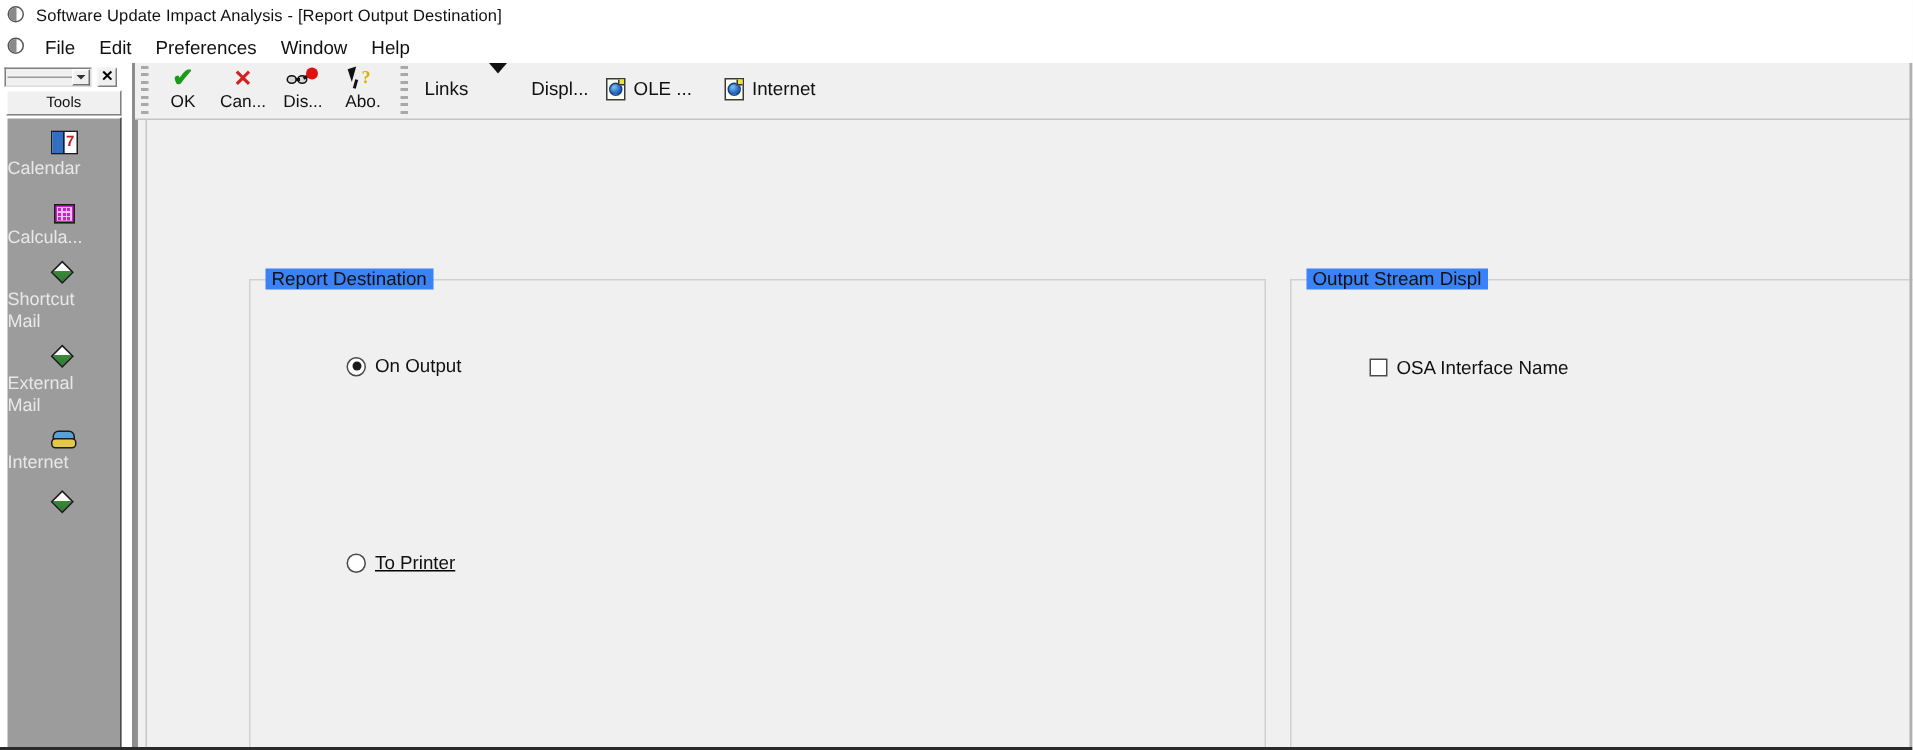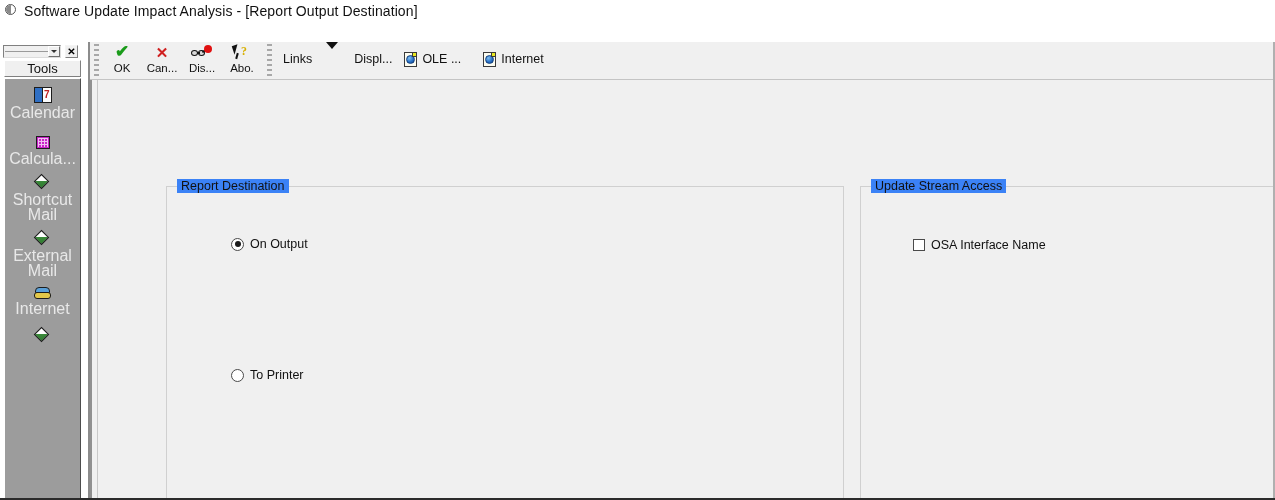--- a/index.html
+++ b/index.html
@@ -28,21 +28,21 @@
     position: absolute;
     left: 0; top: 0;
     width: 1275px; height: 21px;
     background: #ffffff;
     display: flex;
     align-items: center;
     padding-left: 5px;
     box-sizing: border-box;
   }
   .titlebar .app-title {
-    font-size: 14px;
+    font-size: 11px;
     color: #111;
     letter-spacing: 0.1px;
     margin-left: 6px;
     white-space: nowrap;
   }
 
   
   .win-ico {
     width: 13px; height: 13px;
     position: relative;
@@ -155,41 +155,41 @@
   .tools-tab {
     position: absolute;
     left: 4px; top: 18px;
     width: 77px; height: 17px;
     background: #f0f0f0;
     border: 1px solid #ffffff;
     border-right-color: #808080;
     border-bottom-color: #808080;
     box-sizing: border-box;
     display: flex; align-items: center; justify-content: center;
-    font-size: 13px;
+    font-size: 10px;
     color: #111;
     cursor: default;
   }
 
   .tools-list {
     position: absolute;
     left: 4px; top: 36px;
     width: 77px; height: 464px;
     background: #9c9c9c;
     border-left: 1px solid #ffffff;
     border-top: 1px solid #ffffff;
     border-right: 1px solid #4c4c4c;
     box-sizing: border-box;
     overflow: hidden;
   }
   .tool-item {
     width: 100%;
-    text-align: center;
+    text-align: left;
     color: #e8e8e8;
-    font-size: 16px;
+    font-size: 12px;
     line-height: 15px;
     cursor: default;
     margin-top: 6px;
   }
   .tool-item .ticon {
     display: block;
     margin: 0 auto 2px auto;
     width: 18px; height: 16px;
     position: relative;
   }
@@ -470,21 +470,21 @@
   }
   .check-box {
     width: 12px; height: 12px;
     border: 1.5px solid #4a4a4a;
     background: #ffffff;
     box-sizing: border-box;
     flex: none;
   }
 
   #rad-onscreen { left: 133px; top: 157px; }
-  #rad-printer  { left: 133px; top: 288px; }
+  #rad-printer  { left: 133px; top: 288px; text-decoration: underline; }
   #chk-osa      { left: 815px; top: 158px; align-items: center; }
 
   
   .bottom-edge {
     position: absolute;
     left: 0; bottom: 0;
     width: 1275px; height: 2px;
     background: #2b2b2b;
   }
   .right-edge {
@@ -500,20 +500,31 @@
 <div id="app">
 
   <div class="titlebar">
     <span class="win-ico">
       <span class="ring"></span>
         <span class="halffill"></span>
     </span>
     <span class="app-title">Software Update Impact Analysis - [Report Output Destination]</span>
   </div>
 
+  <div class="menubar">
+    <span class="win-ico">
+      <span class="ring"></span>
+        <span class="halffill"></span>
+    </span>
+    <span class="menu-item">File</span>
+    <span class="menu-item">Edit</span>
+    <span class="menu-item">Preferences</span>
+    <span class="menu-item">Window</span>
+    <span class="menu-item">Help</span>
+  </div>
 
   <div class="below-menu"></div>
 
   <div class="sidebar">
     <div class="sidebar-head">
       <div class="combo-strip">
         <span class="line"></span>
         <span class="combo-btn">
             <span class="arr"></span>
           </span>
@@ -644,21 +655,21 @@
         <span class="radio-outer checked"></span>
         <span class="rlabel">On Output</span>
       </div>
 
       <div class="radio-row" id="rad-printer">
         <span class="radio-outer"></span>
         <span class="rlabel">To Printer</span>
       </div>
 
       <div class="groupbox" id="gb-osa">
-        <span class="gb-title">Update Stream Access</span>
+        <span class="gb-title">Output Stream Displ</span>
       </div>
 
       <div class="check-row" id="chk-osa">
         <span class="check-box"></span>
         <span class="clabel">OSA Interface Name</span>
       </div>
 
     </div>
   </div>
 

